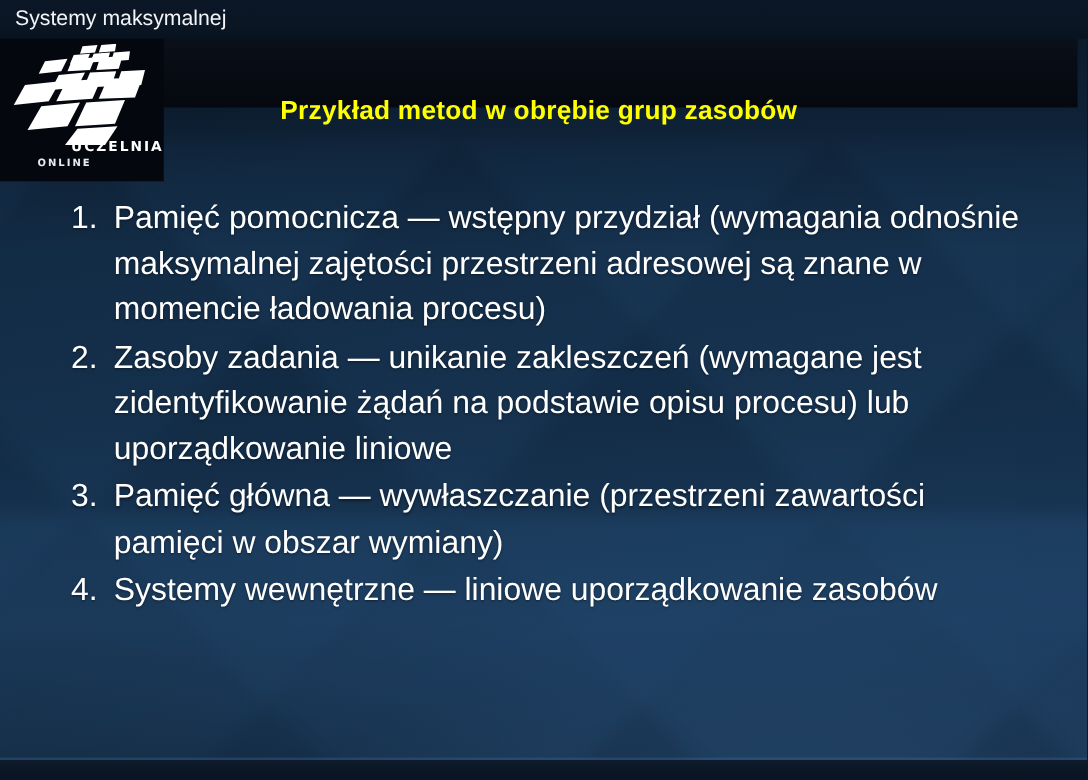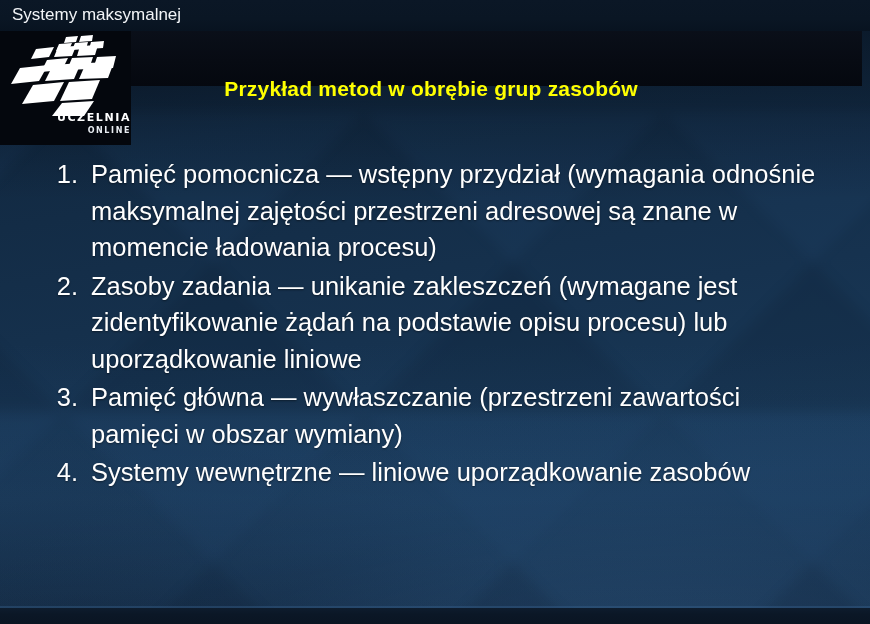--- a/index.html
+++ b/index.html
@@ -123,26 +123,27 @@
     font-size: 11px;
     font-weight: bold;
     letter-spacing: 1.6px;
     color: #ffffff;
     font-family: "DejaVu Sans", sans-serif;
   }
   .logo-sub {
     position: absolute;
     left: 0; right: 0;
     top: 95px;
-    text-align: right;
+    text-align: left;
     font-size: 8px;
     font-weight: bold;
     letter-spacing: 1.6px;
     color: #e9edf2;
     font-family: "DejaVu Sans", sans-serif;
+    padding-left: 30px;
   }
 
   
   .content {
     position: absolute;
     left: 44px;
     top: 156px;
     width: 790px;
   }
   .bullet-list {

